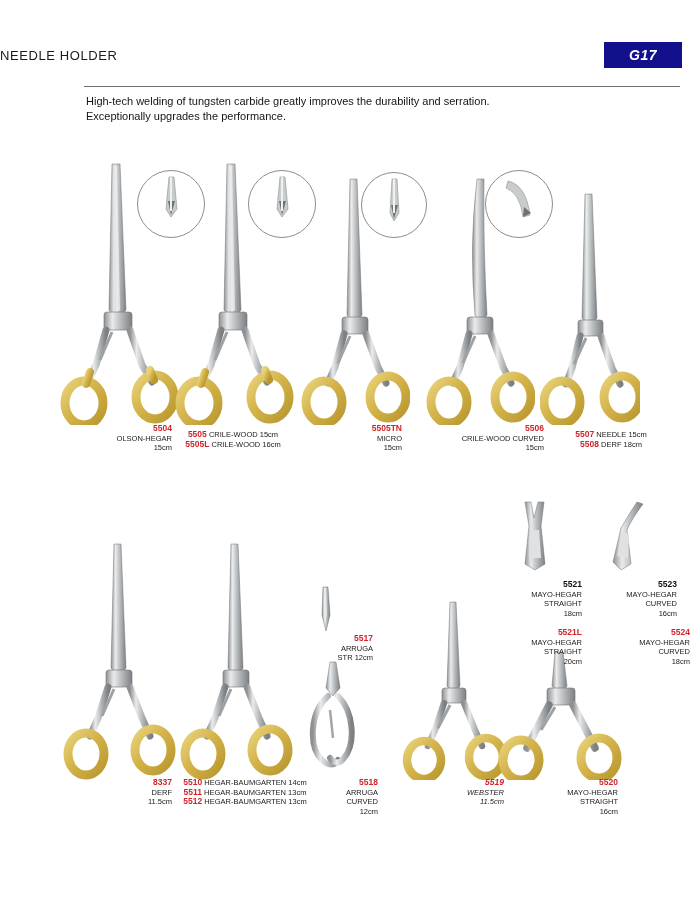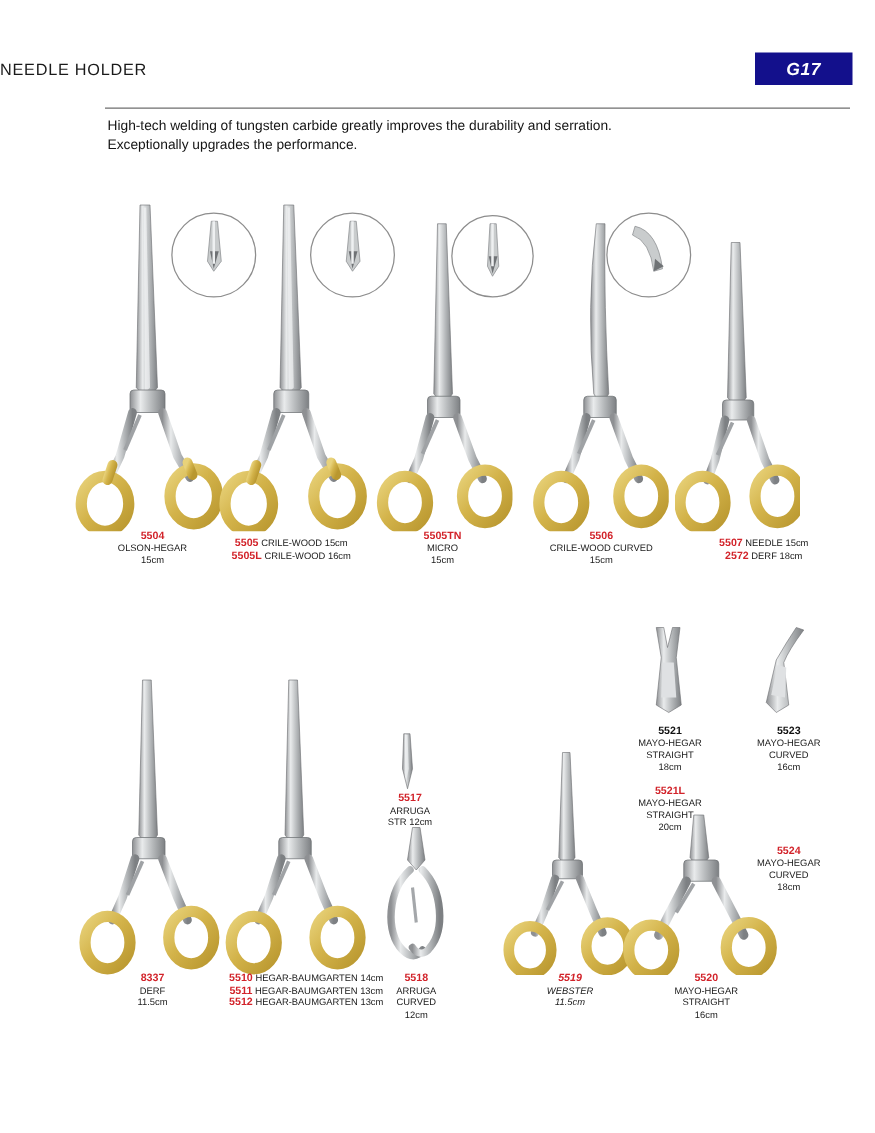--- a/index.html
+++ b/index.html
@@ -81,20 +81,21 @@
     font-size: 8.5px;
   }
   .label .code.red {
     color: #d2232a;
   }
   .label .code.dark {
     color: #111111;
   }
   .label .ln {
     display: block;
+    text-align: right;
   }
   .label .inline-row {
     display: block;
     white-space: nowrap;
   }
   .label .desc {
     font-size: 7.5px;
   }
 
   
@@ -268,21 +269,21 @@
   <span class="ln desc">CRILE-WOOD CURVED</span>
   <span class="ln desc">15cm</span>
 </div>
 
 <div class="label" style="left:556px; top:430px; width:110px;">
   <span class="inline-row">
     <span class="code red">5507</span>
     <span class="desc">NEEDLE 15cm</span>
   </span>
   <span class="inline-row">
-    <span class="code red">2572</span>
+    <span class="code red">5508</span>
     <span class="desc">DERF 18cm</span>
   </span>
 </div>
 
 <div class="instrument" style="left:58px; top:540px; width:120px; height:240px;">
   <svg width="120" height="240" viewBox="0 0 120 240">
     <path d="M56 4 L63 4 L68 128 L61 138 L53 128 Z" fill="url(#steelA)" stroke="#6e7174" stroke-width="0.5"></path>
     <rect x="48" y="130" width="26" height="17" rx="3" fill="url(#steelA)" stroke="#6e7174" stroke-width="0.6"></rect>
     <path d="M50 147 L40 178 L32 196" stroke="url(#steelA)" stroke-width="7" fill="none" stroke-linecap="round"></path>
     <path d="M72 147 L84 178 L92 196" stroke="url(#steelA)" stroke-width="7" fill="none" stroke-linecap="round"></path>
@@ -419,18 +420,18 @@
   <span class="ln desc">20cm</span>
 </div>
 
 <div class="label" style="left:585px; top:580px; width:92px;">
   <span class="ln code dark">5523</span>
   <span class="ln desc">MAYO-HEGAR</span>
   <span class="ln desc">CURVED</span>
   <span class="ln desc">16cm</span>
 </div>
 
-<div class="label" style="left:585px; top:628px; width:92px;margin-top:48px;">
+<div class="label" style="left:598px; top:628px; width:92px;">
   <span class="ln code red">5524</span>
   <span class="ln desc">MAYO-HEGAR</span>
   <span class="ln desc">CURVED</span>
   <span class="ln desc">18cm</span>
 </div>
 
 </body></html>

